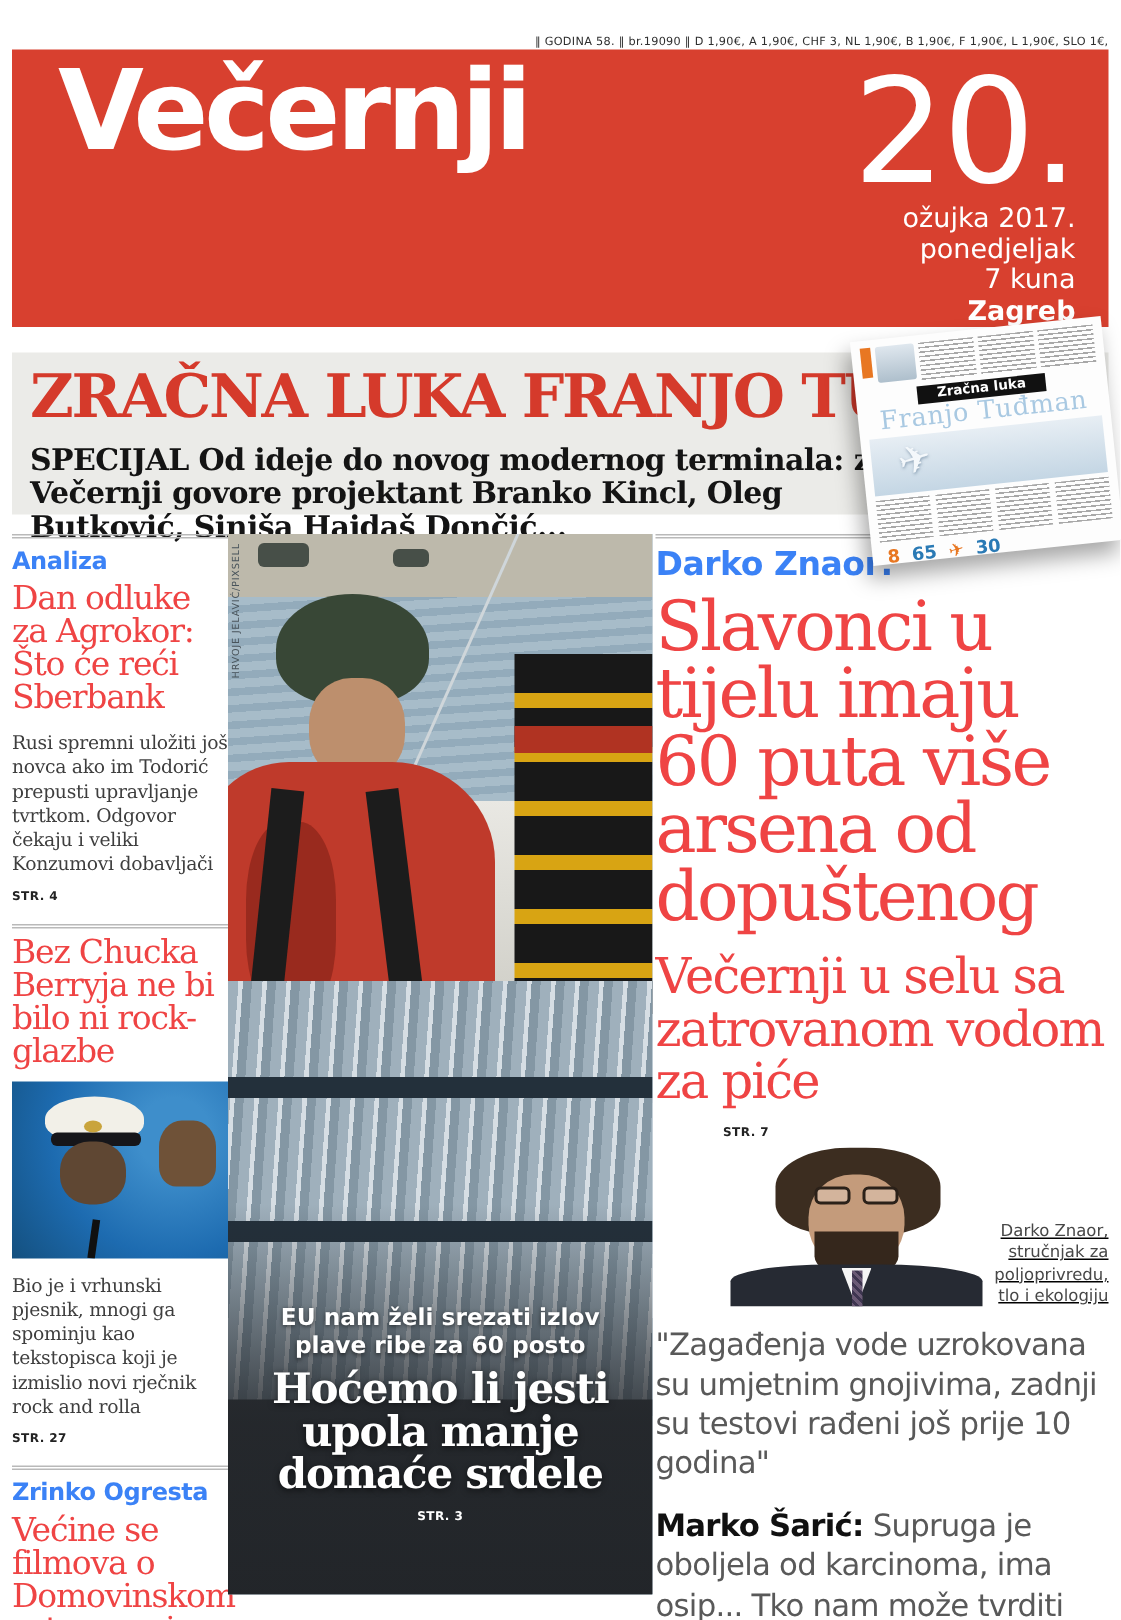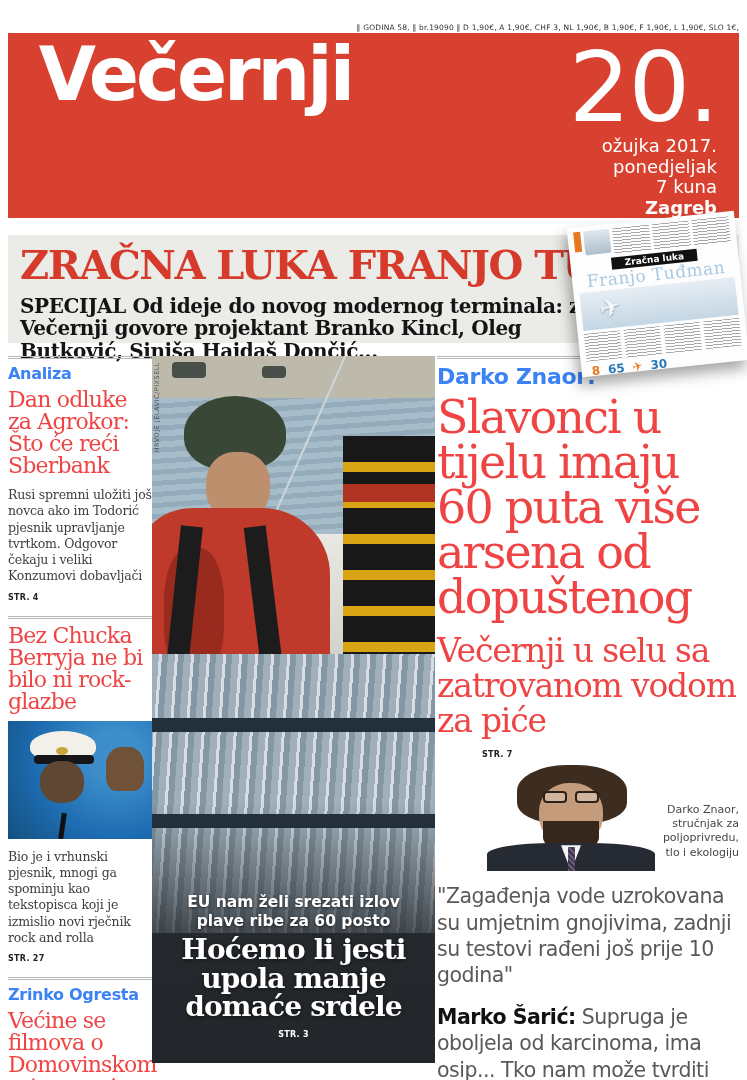--- a/index.html
+++ b/index.html
@@ -89,33 +89,33 @@
   .strap { position:absolute; top:18px; width:22px; height:170px; background:#1c1c1c; }
   .fishbox { position:absolute; top:298px; left:0; width:100%; height:290px;
     background:repeating-linear-gradient(94deg, #9fb0bc 0 7px, #d6dee4 7px 10px, #8497a4 10px 16px); }
   .fishbar { position:absolute; left:0; width:100%; height:14px; background:#23303b; }
   .yellowcrate { position:absolute; top:300px; left:0; width:44px; height:46px; background:#e2a912; }
   .photo-bottom { position:absolute; bottom:0; left:0; width:100%; height:130px; background:linear-gradient(#2e3338,#1f2327); }
   .photo-fade { position:absolute; bottom:0; left:0; width:100%; height:260px;
     background:linear-gradient(rgba(35,38,42,0), rgba(35,38,42,0.82) 55%); }
   .photo-credit { position:absolute; left:1px; top:6px; writing-mode:vertical-rl; transform:rotate(180deg);
     font-size:6.5px; color:#49545b; letter-spacing:0.5px; }
-  .overlay { position:absolute; bottom:24px; left:0; width:100%; text-align:center; color:#fff; }
+  .overlay { position:absolute; bottom:48px; left:0; width:100%; text-align:center; color:#fff; }
   .overlay .okick { font-weight:bold; font-size:15.5px; line-height:1.2; width:230px; margin:0 auto;
     text-shadow:0 1px 3px rgba(0,0,0,.6); }
   .overlay .ohead { font-family:"DejaVu Serif", serif; font-weight:bold; font-size:28px; line-height:1.02;
     width:260px; margin:6px auto 0; letter-spacing:-0.8px; text-shadow:0 1px 4px rgba(0,0,0,.6); }
   .overlay .strref { color:#fff; margin-top:8px; }
 
   
   .col-right { position:absolute; top:356px; left:437px; width:302px; }
   .main-head { font-size:46px; line-height:0.98; letter-spacing:-1.8px; margin-top:6px; }
   .sub-head { font-size:33px; line-height:1.05; letter-spacing:-1.2px; margin-top:14px; }
   .col-right .strref { margin-top:12px;padding-left:45px; }
-  .znaor-row { display:flex; margin-top:6px; align-items:center; }
+  .znaor-row { display:flex; margin-top:6px; align-items:flex-end;text-decoration:underline; }
   .znaor { position:relative; width:212px; height:106px; margin-left:28px; overflow:hidden; background:#fff; }
   .zhair { position:absolute; left:52px; top:0; width:110px; height:58px; background:#3c2d20; border-radius:45% 45% 35% 35%; }
   .zface { position:absolute; left:74px; top:18px; width:64px; height:62px; background:#c49b7b; border-radius:46%; }
   .zglass { position:absolute; top:26px; width:24px; height:12px; border:2px solid #2b2119; border-radius:4px; background:rgba(255,255,255,.25); }
   .zbeard { position:absolute; left:78px; top:56px; width:56px; height:30px; background:#35271c; border-radius:0 0 45% 45%; }
   .zsuit { position:absolute; left:22px; top:78px; width:168px; height:28px; background:#262a33; border-radius:40% 40% 0 0; }
   .zshirt { position:absolute; left:96px; top:80px; width:20px; height:26px; background:#f5f5f5; clip-path:polygon(0 0,100% 0,50% 100%); }
   .ztie { position:absolute; left:103px; top:82px; width:7px; height:24px; background:repeating-linear-gradient(45deg,#6a5a75 0 2px,#3e3550 2px 4px); }
   .zcaption { flex:1; text-align:right; font-size:11px; color:#474747; line-height:1.3; padding-top:26px; }
   .quote { font-size:20.5px; line-height:1.28; color:#595959; margin-top:12px; letter-spacing:-0.5px; }
@@ -173,21 +173,21 @@
       <span class="num-blue">30</span>
     </div>
   </div>
 
   <div class="col-left">
 
     <div class="leftsec">
       <div class="rule2"></div>
       <div class="kicker">Analiza</div>
       <div class="serifhead headline">Dan odluke za Agrokor: Što će reći Sberbank</div>
-      <div class="body">Rusi spremni uložiti još novca ako im Todorić pjesnik upravljanje tvrtkom. Odgovor čekaju i veliki Konzumovi dobavljači</div>
+      <div class="body">Rusi spremni uložiti još novca ako im Todorić prepusti upravljanje tvrtkom. Odgovor čekaju i veliki Konzumovi dobavljači</div>
       <div class="strref">STR. 4</div>
     </div>
 
     <div class="leftsec">
       <div class="rule2"></div>
       <div class="serifhead headline">Bez Chucka Berryja ne bi bilo ni rock-glazbe</div>
       <div class="chuck">
         <div class="hat"></div>
         <div class="brim"></div>
         <div class="emblem"></div>

